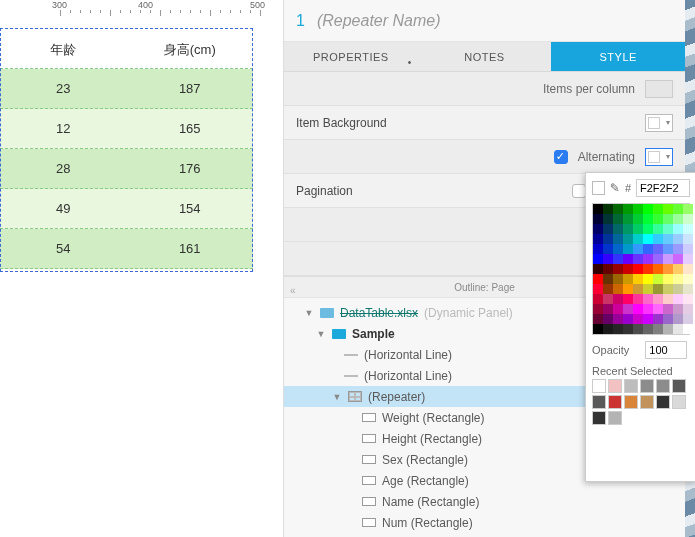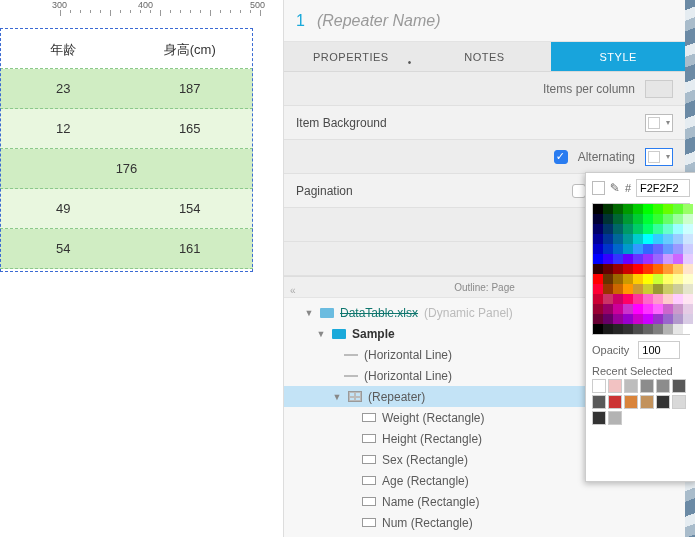--- a/index.html
+++ b/index.html
@@ -53,21 +53,21 @@
 .ic-repeater span { border: 0.5px solid #bbb; }
 .ic-rect { width: 14px; height: 9px; border: 1px solid #999; background: #fff; }
 .picker { position: absolute; left: 585px; top: 172px; width: 112px; height: 310px; background: #fff; border: 1px solid #ccc; box-shadow: -1px 2px 6px rgba(0,0,0,0.25); padding: 6px; font-size: 11px; overflow: hidden; }
 .picker-top { display: flex; align-items: center; gap: 5px; margin-bottom: 6px; white-space: nowrap; }
 .picker-top .sw { width: 14px; height: 14px; border: 1px solid #bbb; background: #fff; }
 .picker-top .eyed { font-size: 12px; color: #666; }
 .picker-top .hash { color: #666; }
 .picker-top .hexi { border: 1px solid #ccc; height: 18px; width: 54px; padding: 0 3px; font-size: 11px; }
 .palette { display: grid; grid-template-columns: repeat(10, 10px); grid-auto-rows: 10px; gap: 0; margin-bottom: 6px; border: 1px solid #ccc; }
 .palette span { width: 10px; height: 10px; }
-.op-row { display: flex; align-items: center; gap: 9px; margin: 6px 0; color: #666; }
+.op-row { display: flex; align-items: center; gap: 16px; margin: 6px 0; color: #666; }
 .op-row input { width: 42px; height: 18px; border: 1px solid #ccc; font-size: 11px; padding: 0 3px; }
 .recent-lbl { color: #666; margin: 2px 0; }
 .recent { display: flex; gap: 2px; flex-wrap: wrap; }
 .recent span { width: 14px; height: 14px; border: 1px solid #ccc; }
 .side-img { position: absolute; left: 672px; top: 0; width: 23px; height: 537px; background: repeating-linear-gradient(160deg,#6b8aa5 0 14px,#e5ecf1 14px 24px,#a9bccb 24px 34px); }
 </style>
 </head>
 <body>
 
 <div class="side-img"></div>
@@ -109,20 +109,21 @@
     </div>
     <div class="tbl-row alt0">
       <div>23</div>
       <div>187</div>
     </div>
     <div class="tbl-row alt1">
       <div>12</div>
       <div>165</div>
     </div>
     <div class="tbl-row alt0">
+      <div>28</div>
       <div>176</div>
     </div>
     <div class="tbl-row alt1">
       <div>49</div>
       <div>154</div>
     </div>
     <div class="tbl-row alt0">
       <div>54</div>
       <div>161</div>
     </div>

